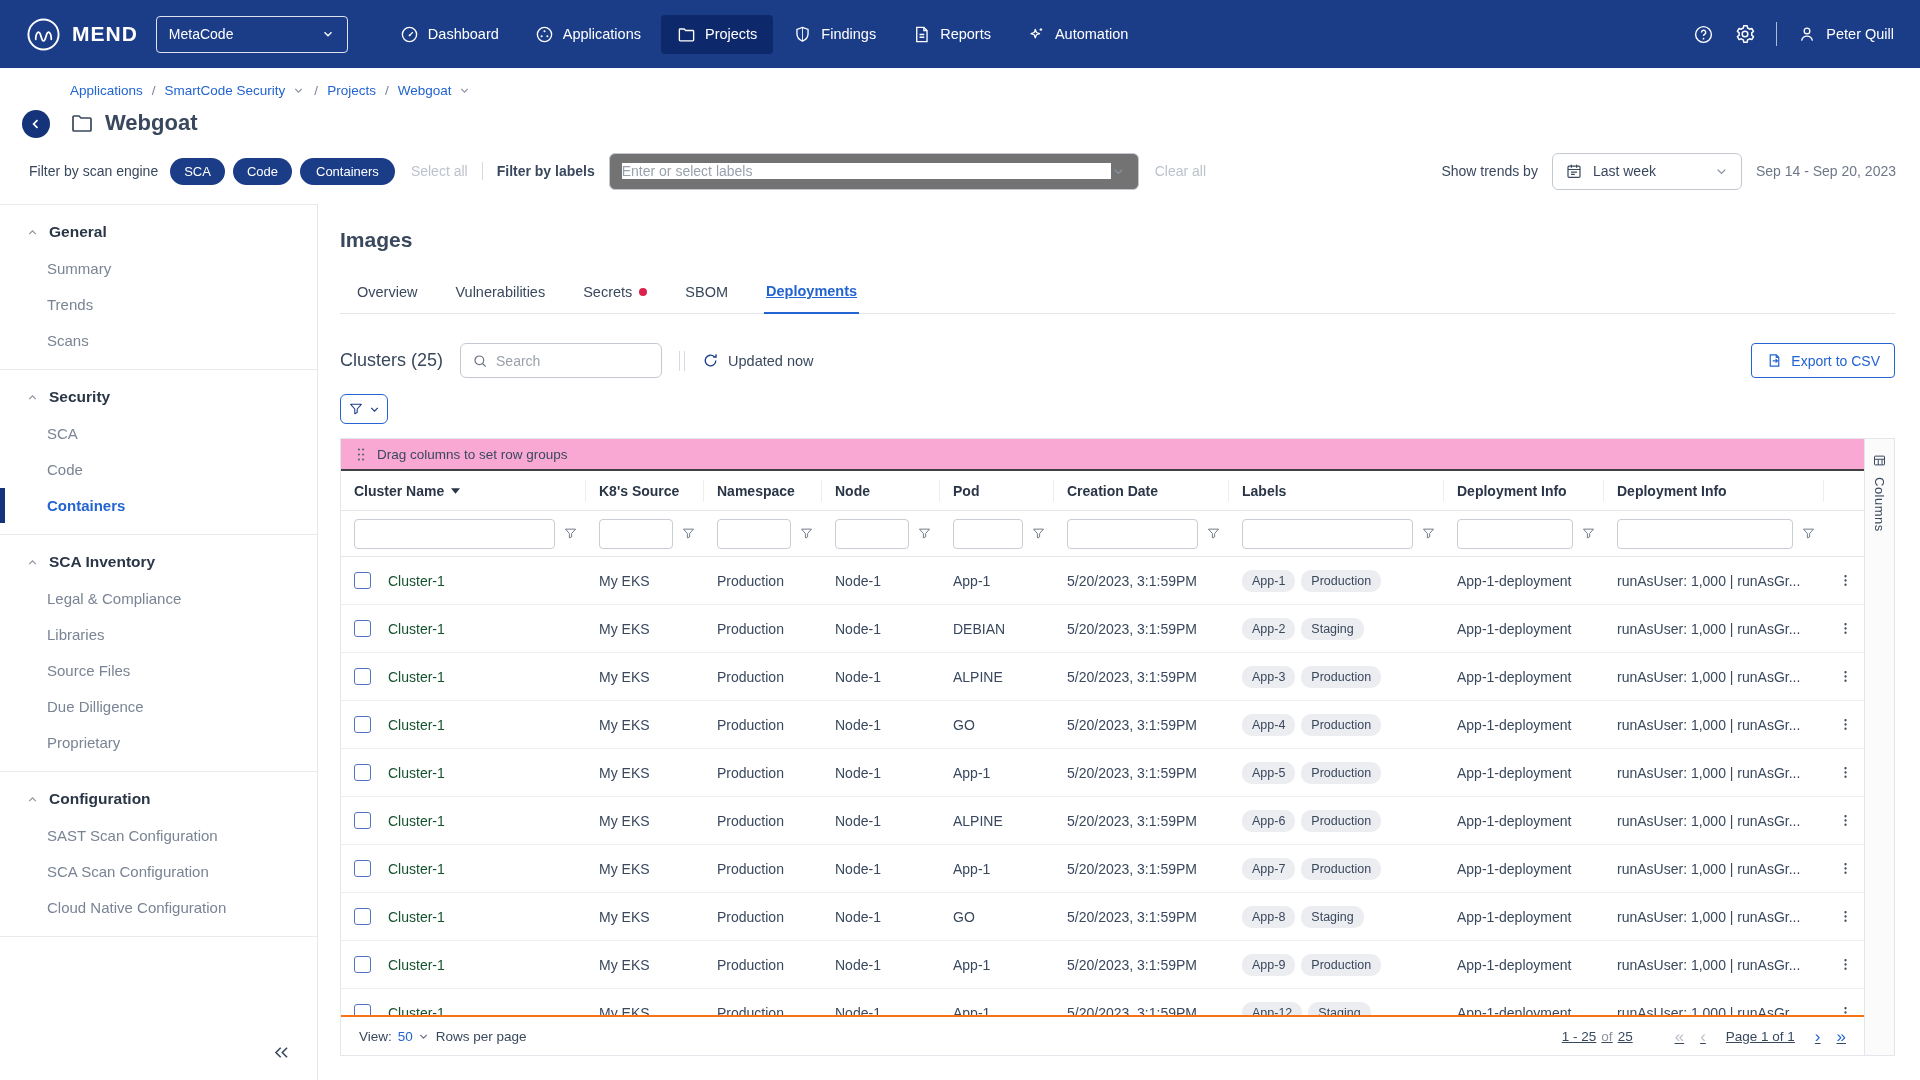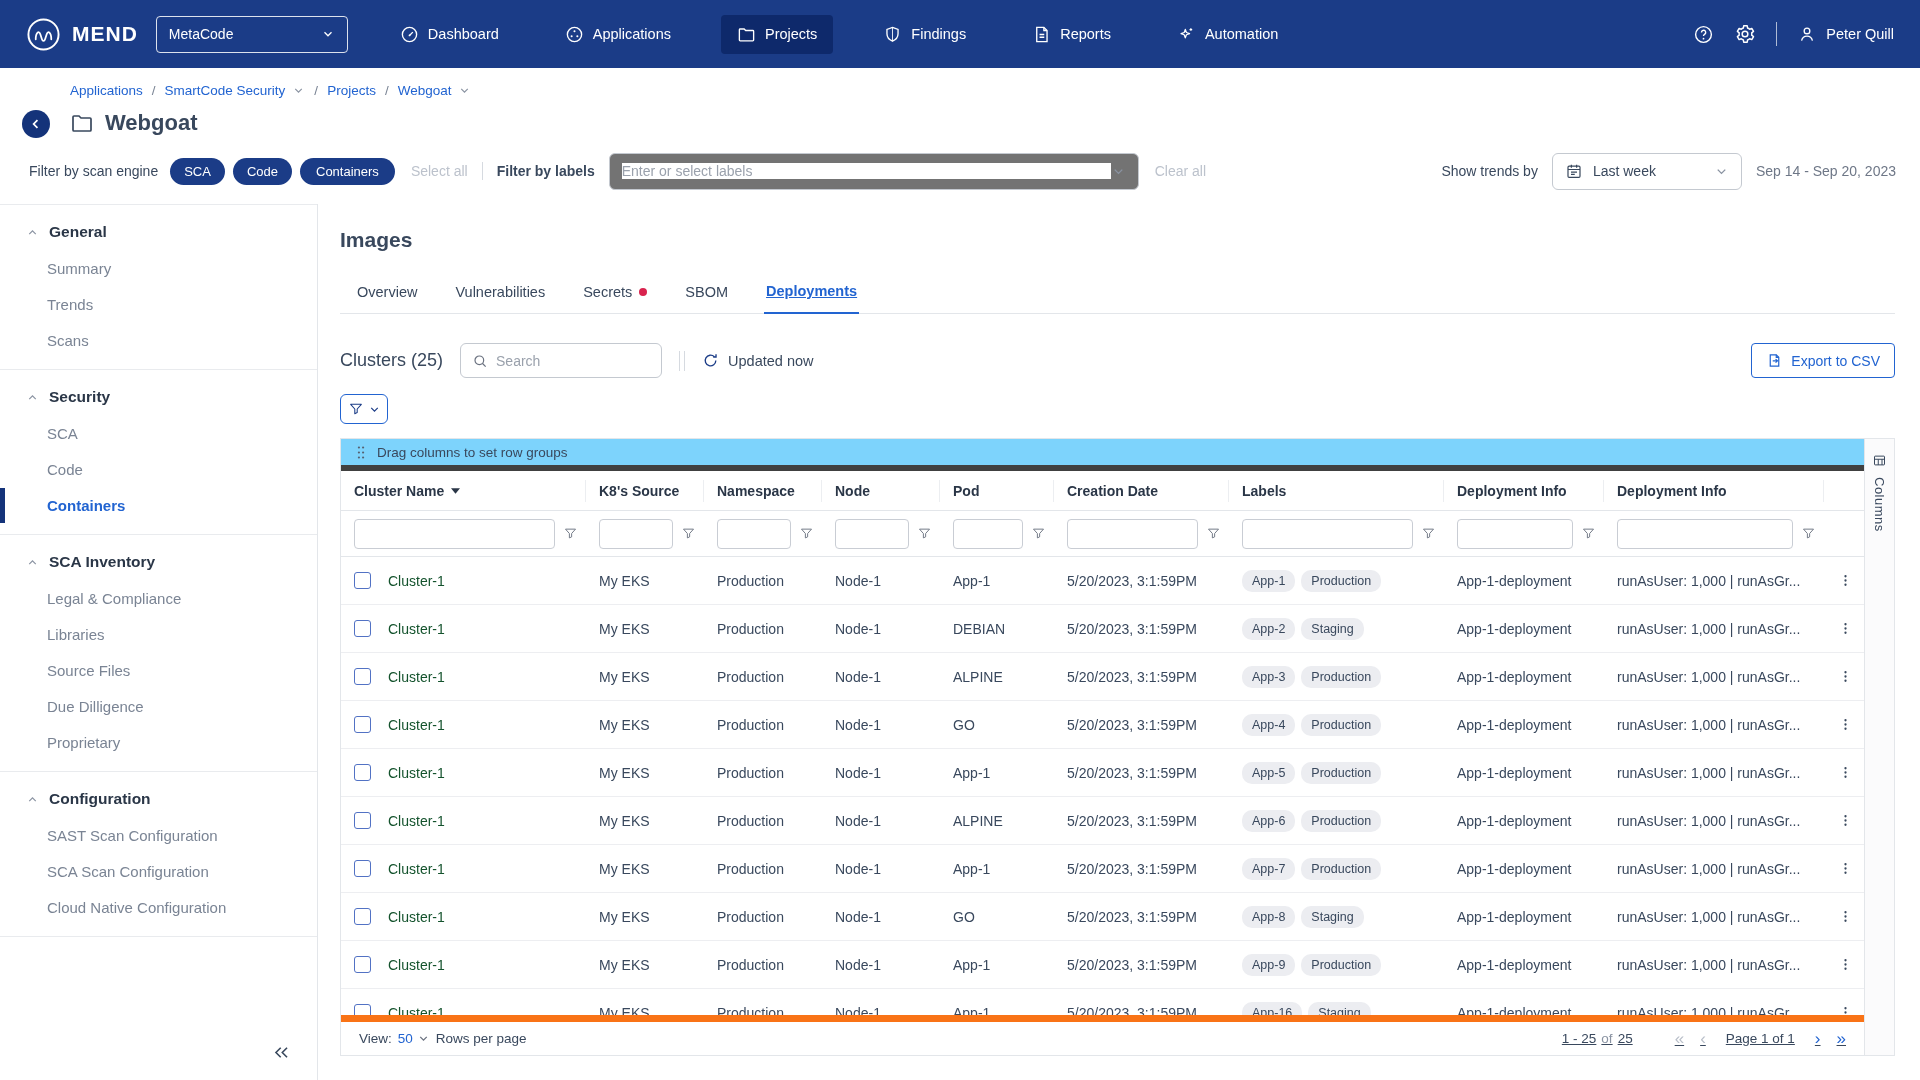--- a/index.html
+++ b/index.html
@@ -7,21 +7,21 @@
   body { font-family:"Liberation Sans", sans-serif; color:#39485D; background:#fff; position:relative; }
   .icon { display:inline-flex; align-items:center; justify-content:center; }
   .icon svg { display:block; }
 
   
   .navbar { height:68px; background:#1B3C87; display:flex; align-items:center; padding:0 26px; color:#fff; }
   .brand { display:flex; align-items:center; gap:11px; }
   .brand-name { font-size:21px; font-weight:800; letter-spacing:1px; }
   .org-select { width:192px; height:37px; border:1px solid rgba(255,255,255,.85); border-radius:4px;
     display:flex; align-items:center; justify-content:space-between; padding:0 12px; font-size:14px; margin-left:18px; cursor:pointer; }
-  .nav-items { display:flex; align-items:flex-end; gap:34px; margin-left:36px; }
+  .nav-items { display:flex; align-items:flex-end; gap:4px; margin-left:36px; }
   .nav-item { display:flex; align-items:center; gap:9px; padding:10px 16px; border-radius:4px; font-size:14.5px; cursor:pointer; white-space:nowrap; }
   .nav-item.active { background:#0E296B; }
   .nav-right { margin-left:auto; display:flex; align-items:center; gap:20px; }
   .nav-vdiv { width:1px; height:24px; background:rgba(255,255,255,.65); }
   .user { display:flex; align-items:center; gap:9px; font-size:14.5px; }
 
   
   .page-header { position:relative; padding:12px 24px 0 29px; }
   .back-btn { position:absolute; left:22px; top:42px; width:28px; height:28px; border-radius:50%;
     background:#14337A; color:#fff; display:flex; align-items:center; justify-content:center; cursor:pointer; }
@@ -81,21 +81,21 @@
     display:flex; align-items:center; gap:8px; padding:0 14px; font-size:14px; cursor:pointer; }
 
   .funnel-row { margin-top:16px; }
   .funnel-btn { width:48px; height:30px; border:1px solid #2264D1; border-radius:6px; background:#fff; color:#1B3C87;
     display:flex; align-items:center; justify-content:center; gap:4px; cursor:pointer; }
   .funnel-btn .chev { color:#1B3C87; }
 
   
   .grid-card { margin-top:14px; border:1px solid #E3E6EA; display:flex; background:#fff; }
   .grid-col { flex:1; min-width:0; display:flex; flex-direction:column; }
-  .drag-bar { height:32px; background:#7dd3fc; border-bottom:6px solid #404040; display:flex; align-items:center; gap:11px; padding:0 15px; font-size:13.5px; color:#39485D; }
+  .drag-bar { height:32px; background:#f9a8d4; border-bottom:2px solid #404040; display:flex; align-items:center; gap:11px; padding:0 15px; font-size:13.5px; color:#39485D; }
   .drag-bar .icon { color:#566070; }
 
   .grid-row { display:grid; grid-template-columns:245px 118px 118px 118px 114px 175px 215px 160px 1fr 40px; align-items:center; }
   .hdr-row { height:40px; border-bottom:1px solid #E3E6EA; }
   .hdr-cell { display:flex; align-items:center; gap:7px; padding:0 10px 0 13px; font-weight:700; font-size:14px; color:#2A3647;
     height:22px; border-right:1px solid #ECEEF1; white-space:nowrap; overflow:hidden; cursor:pointer; }
   .hdr-cell .sort { color:#2A3647; }
   .hdr-cell:last-child { border-right:none; }
   .filt-row { height:46px; border-bottom:1px solid #E3E6EA; }
   .f-cell { display:flex; align-items:center; gap:8px; padding:0 8px 0 13px; min-width:0; }
@@ -105,21 +105,21 @@
   .rows-clip { height:458px; overflow:hidden; }
   .t-row { height:48px; border-bottom:1px solid #EDEEF1; font-size:14px; color:#39485D; }
   .cell { padding:0 10px 0 13px; white-space:nowrap; overflow:hidden; text-overflow:ellipsis; }
   .cell.first { display:flex; align-items:center; gap:17px; overflow:visible; }
   .checkbox { width:17px; height:17px; border:1.5px solid #5272C4; border-radius:3px; background:#fff; flex-shrink:0; cursor:pointer; }
   .link { color:#14532d; cursor:pointer; }
   .badges { display:flex; gap:6px; overflow:hidden; }
   .badge { background:#ECEDF1; border-radius:10px; padding:4px 10px; font-size:12.5px; color:#39485D; white-space:nowrap; }
   .kebab-cell { display:flex; justify-content:center; color:#39485D; cursor:pointer; }
 
-  .grid-footer { height:40px; border-top:7px solid #f97316; display:flex; align-items:center; padding:0 18px; font-size:13.5px; color:#39485D;justify-content:center; }
+  .grid-footer { height:40px; border-top:2px solid #f97316; display:flex; align-items:center; padding:0 18px; font-size:13.5px; color:#39485D;justify-content:center; }
   .view-group { display:flex; align-items:center; gap:6px; }
   .view-value { color:#2264D1; cursor:pointer; display:flex; align-items:center; gap:4px; }
   .view-value .icon { color:#2264D1; }
   .pager { margin-left:auto; display:flex; align-items:center; gap:16px;text-decoration:underline; }
   .range-group { display:flex; gap:5px; margin-right:26px; }
   .range-of { color:#8A93A2; }
   .pg-btn { font-size:17px; line-height:1; cursor:pointer; }
   .pg-btn.off { color:#B9BFC9; cursor:default; }
   .pg-btn.on { color:#2264D1; }
   .page-info { margin:0 4px; }
@@ -792,21 +792,21 @@
               <div class="cell first">
                 <span class="checkbox"></span>
                 <span class="link">Cluster-1</span>
               </div>
               <div class="cell">My EKS</div>
               <div class="cell">Production</div>
               <div class="cell">Node-1</div>
               <div class="cell">App-1</div>
               <div class="cell">5/20/2023, 3:1:59PM</div>
               <div class="cell badges">
-                <span class="badge">App-16</span>
+                <span class="badge">App-12</span>
                 <span class="badge">Staging</span>
               </div>
               <div class="cell">App-1-deployment</div>
               <div class="cell">runAsUser: 1,000 | runAsGr...</div>
               <div class="cell kebab-cell">
                 <svg viewBox="0 0 24 24" width="17" height="17" fill="currentColor">
                   <circle cx="12" cy="6" r="1.6"></circle>
                   <circle cx="12" cy="12" r="1.6"></circle>
                   <circle cx="12" cy="18" r="1.6"></circle>
                 </svg>

